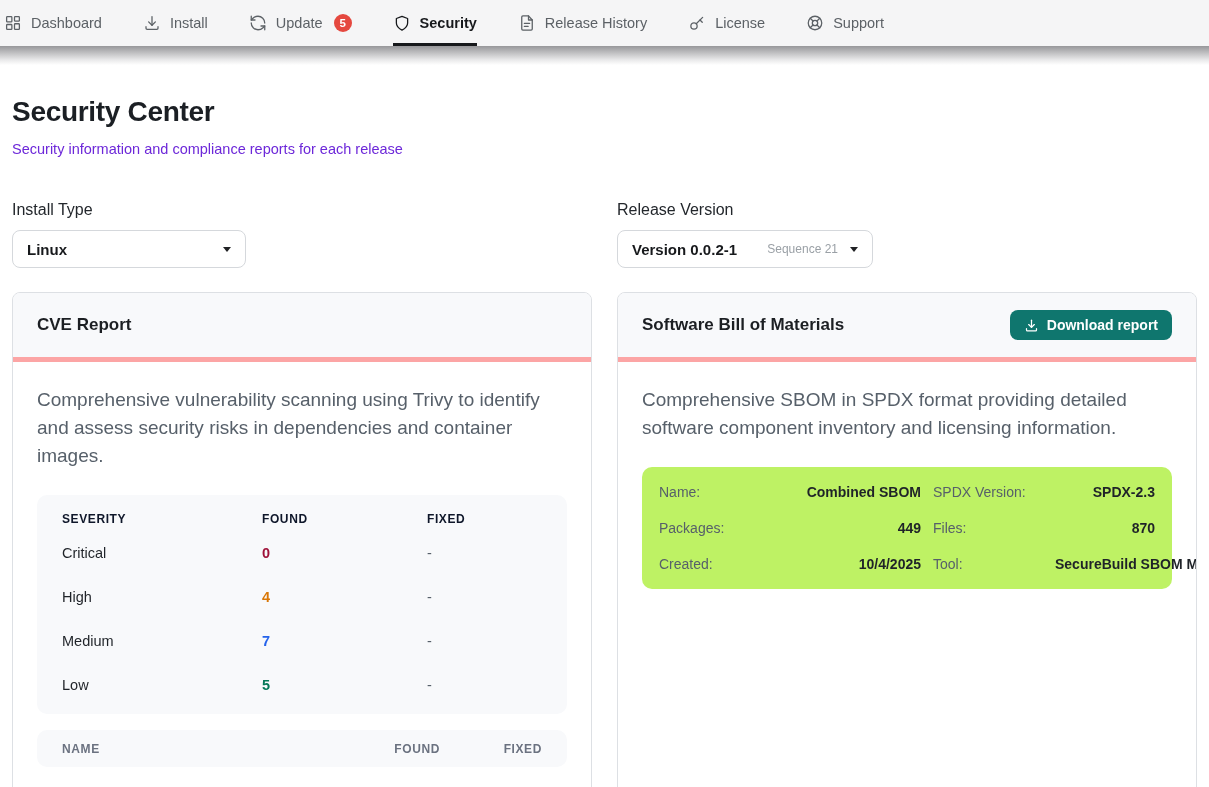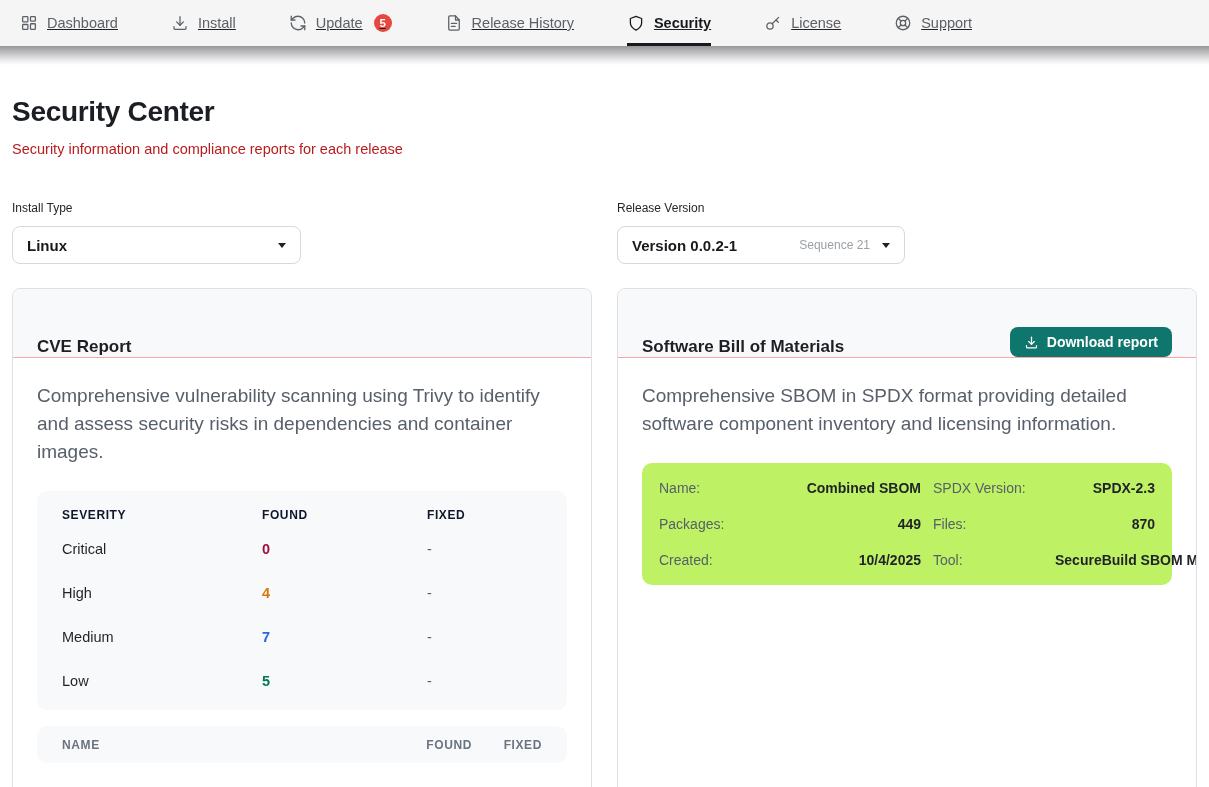--- a/index.html
+++ b/index.html
@@ -1,72 +1,72 @@
 <!DOCTYPE html>
 <html><head>
 <meta charset="utf-8">
 <style>
   * { margin:0; padding:0; box-sizing:border-box; }
   html,body { width:1209px; height:787px; overflow:hidden; background:#fff;
     font-family:"Liberation Sans", sans-serif; color:#1f2328; }
 
   
   .nav { height:46px; background:#f5f5f6; display:flex; align-items:stretch;
-    padding:0 20px; gap:53px;text-decoration:underline; }
+    padding:0 4px; gap:41px; }
   .nav-item { display:flex; align-items:center; gap:9px; font-size:14.5px;
     color:#5c6166; cursor:pointer; border-bottom:3px solid transparent; padding-top:3px; }
   .nav-item svg { width:18px; height:18px; stroke:currentColor; fill:none;
     stroke-width:1.7; stroke-linecap:round; stroke-linejoin:round; }
   .nav-item.active { color:#17191c; border-bottom-color:#17191c; font-weight:600; }
   .badge { min-width:18px; height:18px; border-radius:999px; background:#e5483f;
     color:#fff; font-size:11.5px; font-weight:700; display:grid; place-items:center;
     padding:0 5px; margin-left:2px; }
 
   .scroll-shade { height:19px;
     background:linear-gradient(180deg,#97979a 0%,#b9b9bb 30%,#e8e8e9 72%,#ffffff 100%); }
 
   
   .content { padding:0 12px; }
   .page-title { margin-top:31px; font-size:28px; font-weight:700; letter-spacing:-0.3px; color:#1b1f24; }
-  .page-sub { margin-top:13px; font-size:14.5px; color:#b91c1c; }
+  .page-sub { margin-top:13px; font-size:14.5px; color:#6d28d9; }
 
   .filters { margin-top:44px; display:grid; grid-template-columns:1fr 1fr; column-gap:25px; }
-  .field-label { font-size:12px; color:#23272c; margin-bottom:11px; }
-  .select { width:289px; height:38px; border:1px solid #d5d8dc; border-radius:8px;
+  .field-label { font-size:16px; color:#23272c; margin-bottom:11px; }
+  .select { width:234px; height:38px; border:1px solid #d5d8dc; border-radius:8px;
     background:#fff; display:flex; align-items:center; justify-content:space-between;
     padding:0 14px; cursor:pointer; }
   .select .sel-value { font-size:15px; font-weight:700; color:#17191c; }
   .select .sel-right { display:flex; align-items:center; gap:12px; }
   .seq { font-size:12px; color:#9aa0a6; }
   .caret { width:0; height:0; border-left:4.5px solid transparent;
     border-right:4.5px solid transparent; border-top:5.5px solid #202124; }
 
   
   .cards { margin-top:24px; display:grid; grid-template-columns:1fr 1fr; column-gap:25px; }
   .card { border:1px solid #dde0e4; border-radius:8px; background:#fff; overflow:hidden; height:620px; }
-  .card-header { background:#f8f9fb; border-bottom:1px solid #fca5a5; padding:0 24px;
-    height:69px; display:flex; align-items:flex-end; justify-content:space-between; }
+  .card-header { background:#f8f9fb; border-bottom:5px solid #fca5a5; padding:0 24px;
+    height:69px; display:flex; align-items:center; justify-content:space-between; }
   .card-title { font-size:17px; font-weight:600; color:#1c1f23; }
   .card-body { padding:24px; }
   .card-desc { font-size:19px; line-height:1.48; color:#57606a; max-width:530px; }
 
   
   .sev-table { margin-top:25px; background:#f8f9fb; border-radius:10px; padding-bottom:7px; }
   .sev-head { display:grid; grid-template-columns:200px 165px 1fr; padding:17px 25px 5px;
     font-size:12px; font-weight:700; letter-spacing:0.6px; color:#0f172a; }
   .sev-row { display:grid; grid-template-columns:200px 165px 1fr; padding:0 25px;
     height:44px; align-items:center; font-size:14.5px; }
   .sev-name { color:#1f2328; }
   .sev-found { font-weight:700; }
   .sev-fixed { color:#57606a; }
 
   .cv-title { margin-top:28px; font-size:15px; font-weight:600; color:#1f2328; }
   .cv-head { margin-top:16px; background:#f8f9fb; border-radius:10px; height:37px;
     display:grid; grid-template-columns:1fr 80px 70px; align-items:center; padding:0 25px;
-    font-size:12px; font-weight:700; letter-spacing:0.6px; color:#6b7280; }
+    font-size:12px; font-weight:700; letter-spacing:0.6px; color:#6b7280;gap:32px; }
   .cv-head .r { text-align:right; }
 
   
   .btn-primary { background:#0f766e; color:#fff; border:none; border-radius:8px;
     height:30px; padding:0 14px; font-size:14px; font-weight:600; display:flex;
     align-items:center; gap:8px; cursor:pointer; font-family:"Liberation Sans",sans-serif; }
   .btn-primary svg { width:15px; height:15px; stroke:#fff; fill:none;
     stroke-width:2; stroke-linecap:round; stroke-linejoin:round; }
   .sbom-table { margin-top:25px; background:#bef264; border-radius:10px; padding:7px 0; }
   .sbom-row { display:grid; grid-template-columns:105px 145px 110px 1fr; column-gap:12px;
@@ -98,34 +98,34 @@
   <div class="nav-item">
     <svg viewBox="0 0 24 24">
         <path d="M21 12a9 9 0 0 0-9-9 9.75 9.75 0 0 0-6.74 2.74L3 8"></path>
         <path d="M3 3v5h5"></path>
         <path d="M3 12a9 9 0 0 0 9 9 9.75 9.75 0 0 0 6.74-2.74L21 16"></path>
         <path d="M21 21v-5h-5"></path>
       </svg>
     <span>Update</span>
     <span class="badge">5</span>
   </div>
+  <div class="nav-item active">
+    <svg viewBox="0 0 24 24">
+        <path d="M12 21.5s7.5-3.8 7.5-9.5V6l-7.5-2.8L4.5 6v6c0 5.7 7.5 9.5 7.5 9.5z"></path>
+      </svg>
+    <span>Security</span>
+  </div>
   <div class="nav-item">
     <svg viewBox="0 0 24 24">
         <path d="M14 2.5H6.5A1.5 1.5 0 0 0 5 4v16a1.5 1.5 0 0 0 1.5 1.5h11A1.5 1.5 0 0 0 19 20V8z"></path>
         <path d="M14 2.5V8h5"></path>
         <line x1="8.5" y1="12.5" x2="15.5" y2="12.5"></line>
         <line x1="8.5" y1="16.5" x2="13.5" y2="16.5"></line>
       </svg>
     <span>Release History</span>
-  </div>
-  <div class="nav-item active">
-    <svg viewBox="0 0 24 24">
-        <path d="M12 21.5s7.5-3.8 7.5-9.5V6l-7.5-2.8L4.5 6v6c0 5.7 7.5 9.5 7.5 9.5z"></path>
-      </svg>
-    <span>Security</span>
   </div>
   <div class="nav-item">
     <svg viewBox="0 0 24 24">
         <circle cx="8" cy="16" r="4.2"></circle>
         <path d="m11 13 8.5-8.5"></path>
         <path d="m16 8 3 3"></path>
       </svg>
     <span>License</span>
   </div>
   <div class="nav-item">
@@ -149,21 +149,21 @@
   <div class="filters">
     <div>
       <div class="field-label">Install Type</div>
       <div class="select">
         <span class="sel-value">Linux</span>
         <span class="caret"></span>
       </div>
     </div>
     <div>
       <div class="field-label">Release Version</div>
-      <div class="select" style="width:288px">
+      <div class="select" style="width:256px">
         <span class="sel-value">Version 0.0.2-1</span>
         <span class="sel-right">
           <span class="seq">Sequence 21</span>
           <span class="caret"></span>
         </span>
       </div>
     </div>
   </div>
 
   <div class="cards">

